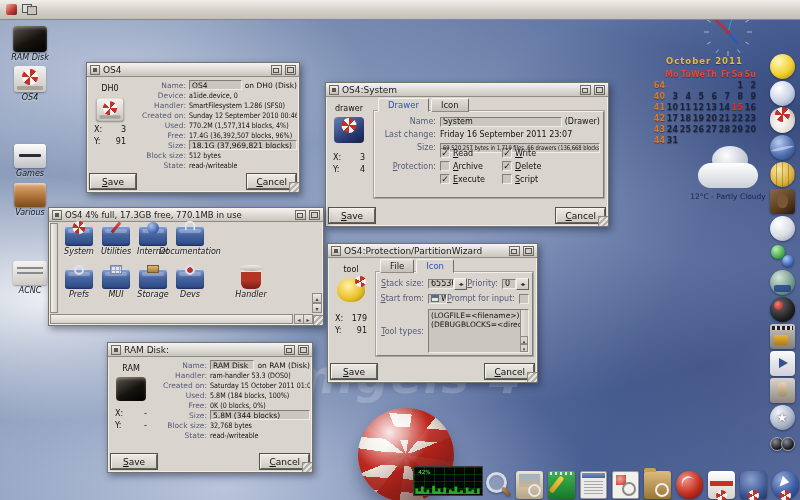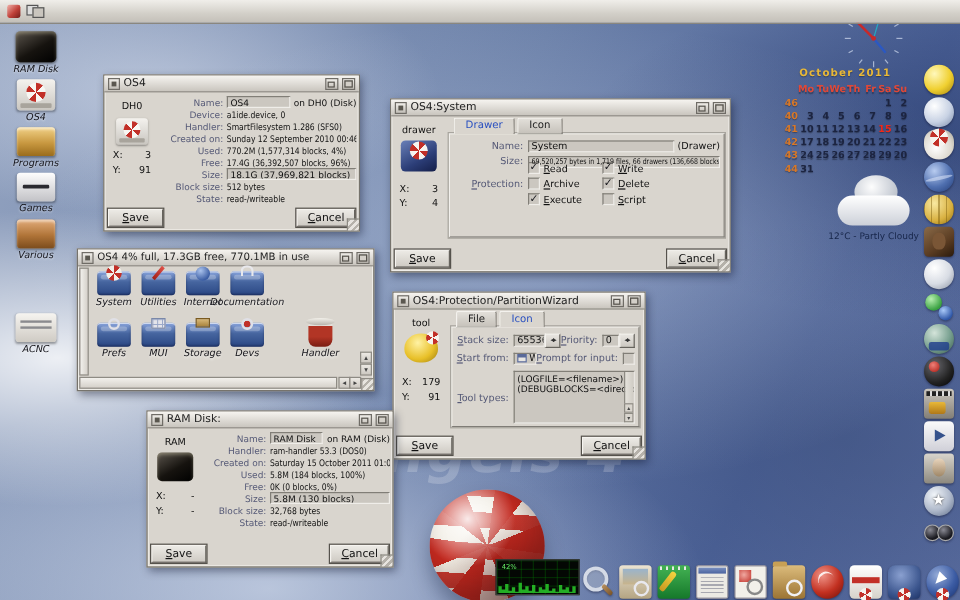--- a/index.html
+++ b/index.html
@@ -259,24 +259,20 @@
   <div class="watermark">migels 4</div>
 
   <div class="dico" style="top:6px">
     <span class="i-ram"></span>
     <span class="dlabel">RAM Disk</span>
     </div>
   <div class="dico" style="top:46px">
     <span class="i-os4"></span>
     <span class="dlabel">OS4</span>
     </div>
-  <div class="dico" style="top:86px">
-    <span class="i-programs"></span>
-    <span class="dlabel">Programs</span>
-    </div>
   <div class="dico" style="top:124px">
     <span class="i-games"></span>
     <span class="dlabel">Games</span>
     </div>
   <div class="dico" style="top:163px">
     <span class="i-various"></span>
     <span class="dlabel">Various</span>
     </div>
   <div class="dico" style="top:241px">
     <span class="i-acnc"></span>
@@ -376,20 +372,24 @@
   </div>
   <div class="tabs">
     <span class="tab active"><span class="u1">Drawer</span></span>
     <span class="tab"><span class="u1">Icon</span></span>
   </div>
   <div class="panel" style="height:87px">
     <div class="prow" style="height:13px">
       <span class="plbl" style="width:62px">Name:</span>
       <span class="field" style="flex:1;font-size:8px">System</span>
       <span class="suffix" style="font-size:8px">(Drawer)</span>
+    </div>
+    <div class="prow" style="height:13px">
+      <span class="plbl" style="width:62px">Last change:</span>
+      <span class="val" style="font-size:8px">Friday 16 September 2011 23:07</span>
     </div>
     <div class="prow" style="height:13px">
       <span class="plbl" style="width:62px">Size:</span>
       <span class="field" style="flex:1;font-size:6.5px">
           <span class="squeeze" style="transform:scaleX(.8)">69,520,257 bytes in 1,719 files, 66 drawers (136,668 blocks)</span>
         </span>
     </div>
     <div class="prow" style="height:24px;align-items:center">
       <span class="plbl u1" style="width:62px">Protection:</span>
       <div style="display:flex;flex-wrap:wrap;width:200px;row-gap:3px">
@@ -419,21 +419,21 @@
           <span class="chk-lbl u1">Script</span>
         </label>
         </div>
     </div>
   </div>
   <button class="wbtn u1 btn-save">Save</button>
   <button class="wbtn u1 btn-cancel">Cancel</button>
   <span class="resize"></span>
 </div>
 
-<div class="window" style="left:64px;top:207px;width:248px;height:119px">
+<div class="window" style="left:48px;top:207px;width:276px;height:119px">
   <div class="w-titlebar">
     <span class="w-close"></span>
     <span class="w-title" style="font-size:8.5px">OS4  4% full, 17.3GB free, 770.1MB in use</span>
     <span class="w-g w-iconify"></span>
     <span class="w-g w-depth"></span>
   </div>
   <div class="dwicon" style="left:12px;top:18px">
     <span class="wbdrawer">
         <span class="mark mk-boing"></span>
       </span>
@@ -547,21 +547,21 @@
         <span class="tt-ar" style="bottom:8px">▴</span>
         <span class="tt-ar" style="bottom:0">▾</span>
       </div>
     </div>
   </div>
   <button class="wbtn u1 btn-save">Save</button>
   <button class="wbtn u1 btn-cancel">Cancel</button>
   <span class="resize"></span>
 </div>
 
-<div class="window info" style="left:122px;top:342px;width:206px;height:131px">
+<div class="window info" style="left:107px;top:342px;width:206px;height:131px">
   <div class="w-titlebar">
     <span class="w-close"></span>
     <span class="w-title">RAM Disk:</span>
     <span class="w-g w-iconify"></span>
     <span class="w-g w-depth"></span>
   </div>
   <div class="side">
     <div class="side-label">RAM</div>
     <div class="ic ram-small"></div>
     <div class="xy" style="margin-top:8px">
@@ -593,21 +593,21 @@
           <span class="lbl">Used:</span>
           <span class="val"><span class="squeeze">5.8M (184 blocks, 100%)</span></span>
         </div>
         <div class="irow">
           <span class="lbl">Free:</span>
           <span class="val"><span class="squeeze">0K (0 blocks, 0%)</span></span>
         </div>
       </div>
     <div class="irow">
       <span class="lbl">Size:</span>
-      <span class="field" style="flex:1">5.8M (130 blocks)</span>
+      <span class="field" style="flex:1">5.8M (344 blocks)</span>
     </div>
     <div>
 
     <div class="irow">
           <span class="lbl">Block size:</span>
           <span class="val"><span class="squeeze">32,768 bytes</span></span>
         </div>
         <div class="irow">
           <span class="lbl">State:</span>
           <span class="val"><span class="squeeze">read-/writeable</span></span>
@@ -642,21 +642,21 @@
 
 <div class="calendar">
   <div class="cal-title">October  2011</div>
   <div class="cal-head">
       <span class="cal-spacer"></span>
       <span style="display:contents"><span class="cal-hd">Mo</span><span class="cal-hd">Tu</span><span class="cal-hd">We</span><span class="cal-hd">Th</span><span class="cal-hd">Fr</span><span class="cal-hd">Sa</span><span class="cal-hd">Su</span></span>
     </div>
   <div>
 
   <div class="cal-row">
-      <span class="cal-wk">46</span>
+      <span class="cal-wk">64</span>
       <span class="cal-day"></span>
       <span class="cal-day"></span>
       <span class="cal-day"></span>
       <span class="cal-day"></span>
       <span class="cal-day"></span>
       <span class="cal-day">1</span>
       <span class="cal-day">2</span>
     </div>
       <div class="cal-row">
       <span class="cal-wk">40</span>

